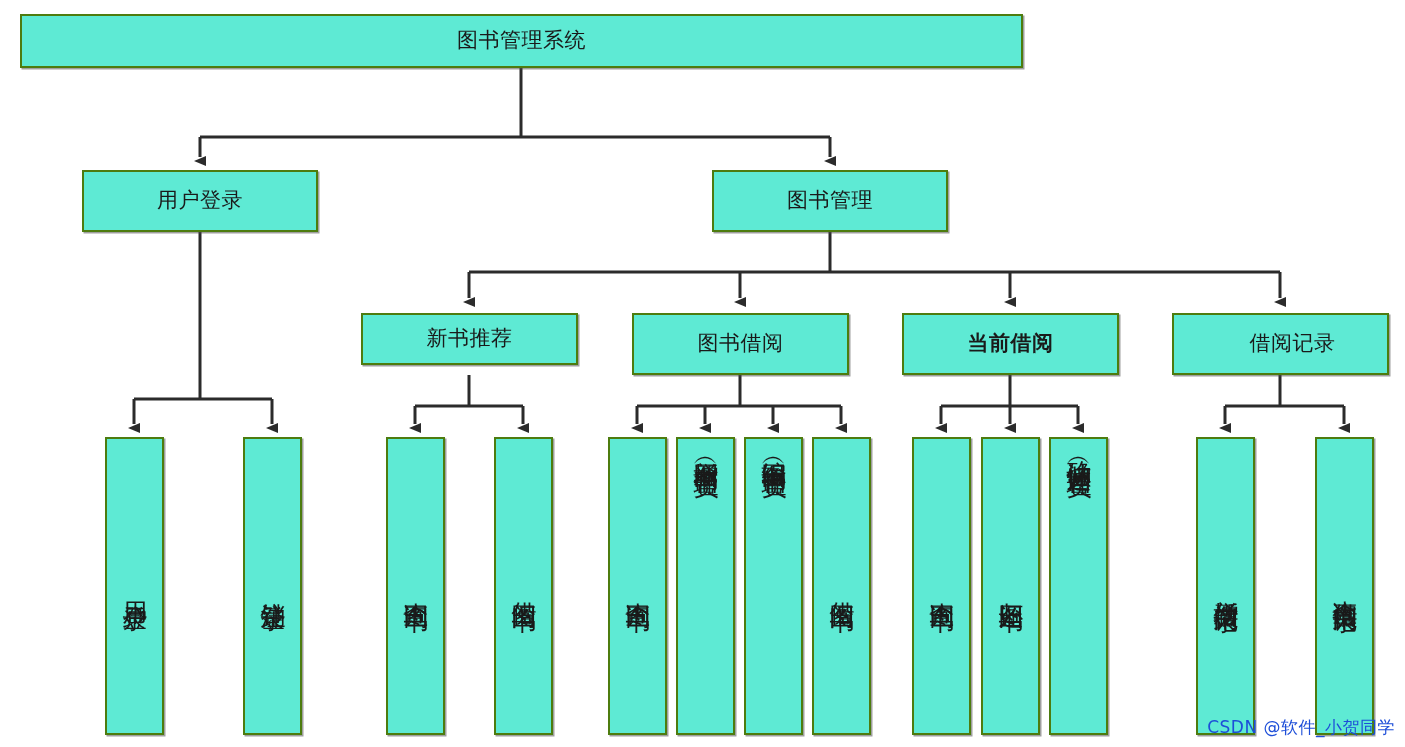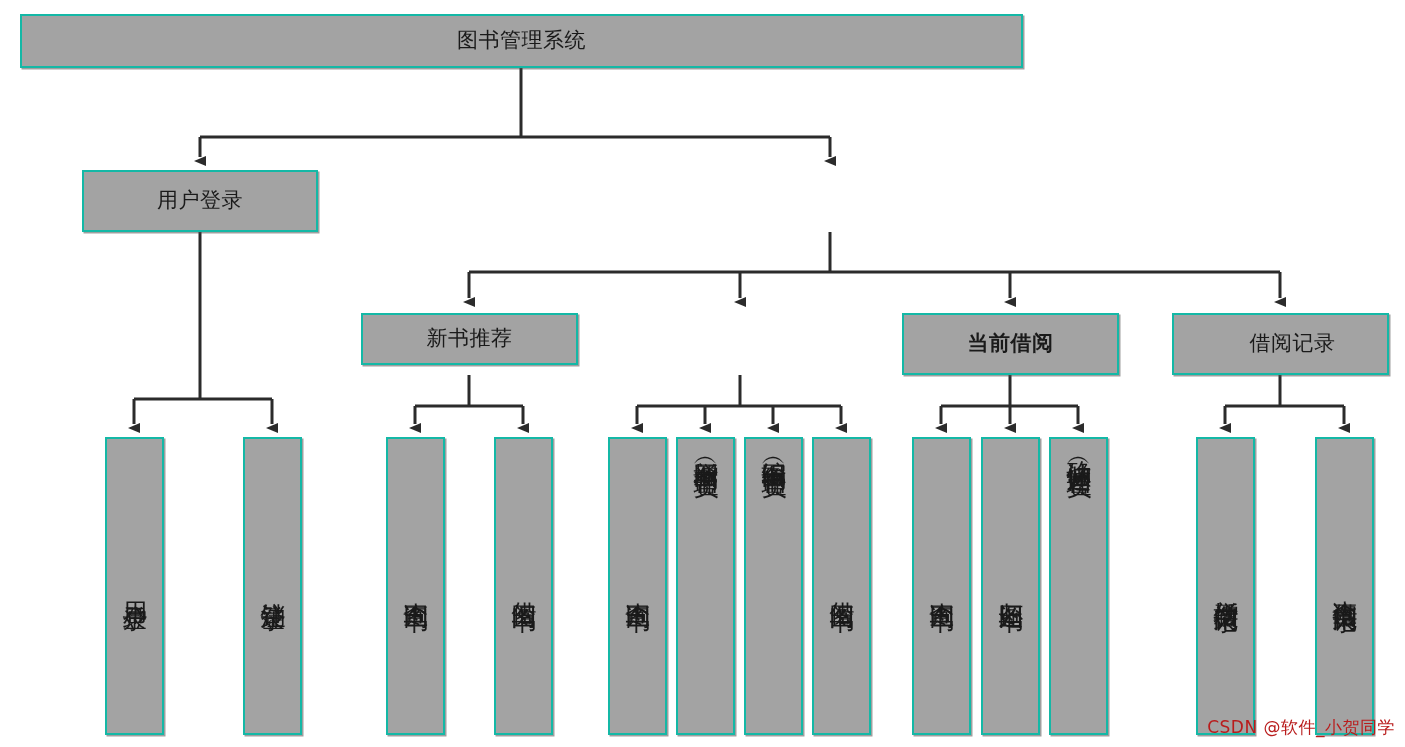--- a/index.html
+++ b/index.html
@@ -22,22 +22,22 @@
   svg.wires {
     position: absolute;
     left: 0;
     top: 0;
     width: 1405px;
     height: 747px;
   }
   .node {
     position: absolute;
     box-sizing: border-box;
-    background: #a3a3a3;
-    border: 2px solid #14b8a6;
+    background: #5eead4;
+    border: 2px solid #4d7c0f;
     box-shadow: 1.5px 1.5px 0 0 rgba(80,80,80,0.55);
     display: flex;
     align-items: center;
     justify-content: center;
     color: #1a1a1a;
   }
   .node-h .label {
     font-size: 21px;
     line-height: 1.1;
     letter-spacing: 0.5px;
@@ -58,21 +58,21 @@
   }
   .node-v.centered {
     align-items: center;
     padding-top: 0;
   }
   .watermark {
     position: absolute;
     right: 10px;
     bottom: 8px;
     font-size: 17px;
-    color: #b91c1c;
+    color: #1d4ed8;
     letter-spacing: 0.5px;
     white-space: nowrap;
     pointer-events: none;
   }
 </style>
 </head>
 <body>
 
 <div id="diagram-root">
 
@@ -126,24 +126,30 @@
     </g>
   </svg>
 
   <div class="node node-h" style="left:20px; top:14px; width:1003px; height:54px;">
     <span class="label">图书管理系统</span>
   </div>
 
   <div class="node node-h" style="left:82px; top:170px; width:236px; height:62px;">
     <span class="label">用户登录</span>
   </div>
+  <div class="node node-h" style="left:712px; top:170px; width:236px; height:62px;">
+    <span class="label">图书管理</span>
+  </div>
 
   <div class="node node-h" style="left:361px; top:313px; width:217px; height:52px;">
     <span class="label">新书推荐</span>
   </div>
+  <div class="node node-h" style="left:632px; top:313px; width:217px; height:62px;">
+    <span class="label">图书借阅</span>
+  </div>
   <div class="node node-h" style="left:902px; top:313px; width:217px; height:62px;font-weight:bold;">
     <span class="label">当前借阅</span>
   </div>
   <div class="node node-h" style="left:1172px; top:313px; width:217px; height:62px;padding-left:24px;">
     <span class="label">借阅记录</span>
   </div>
 
   <div class="node node-v centered" style="left:105px; top:437px; width:59px; height:298px;">
     <span class="label">用户登录</span>
   </div>

